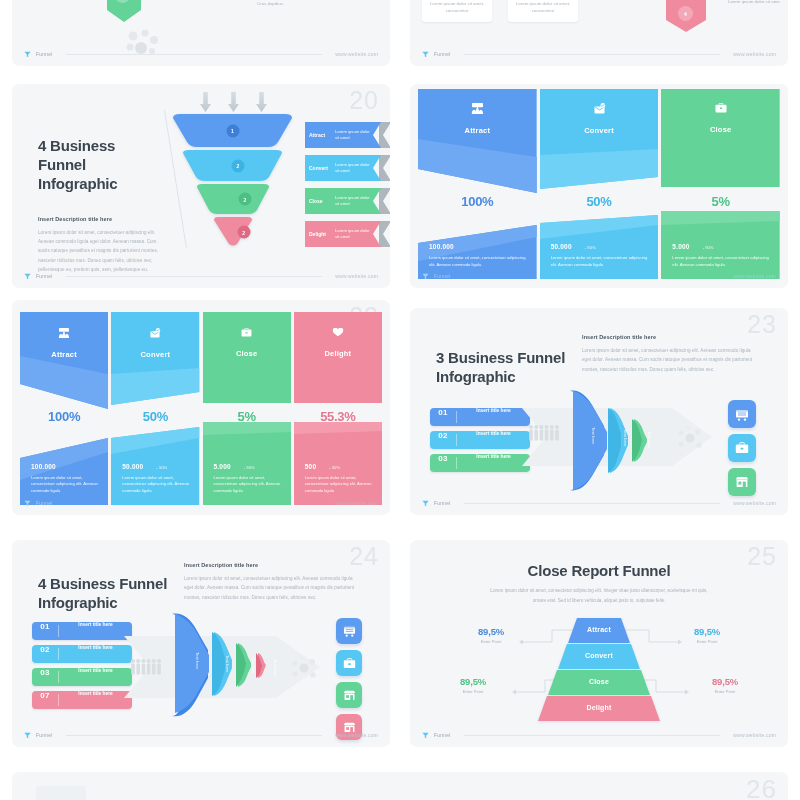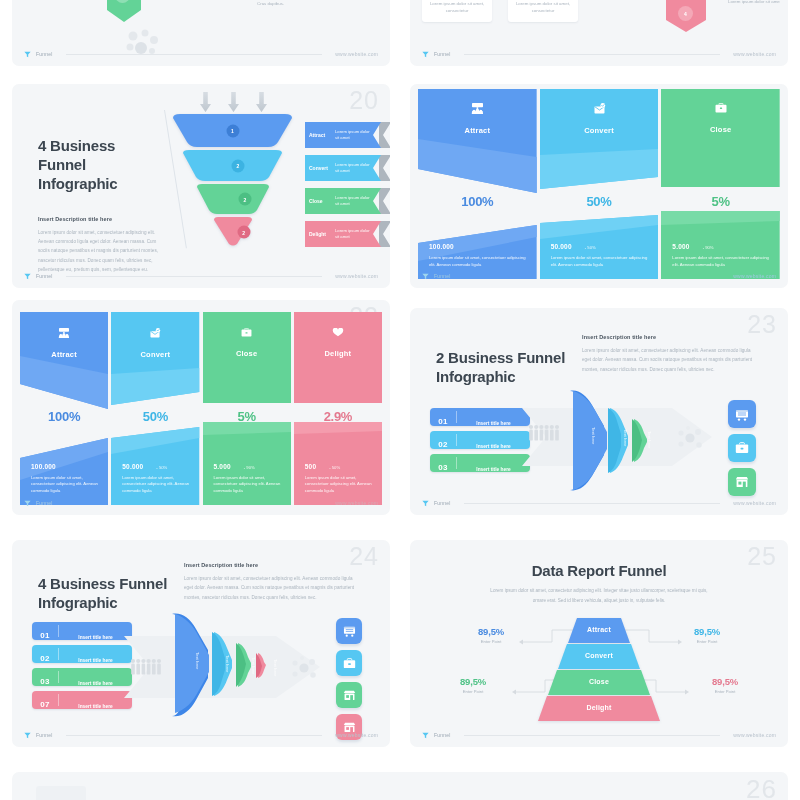--- a/index.html
+++ b/index.html
@@ -90,21 +90,21 @@
   .col-data .delta { font-size:4.2px; opacity:.85; }
   .col-data .txt { font-size:4.2px; line-height:1.55; margin-top:5px; opacity:.92; }
 
   
   .hz-title { position:absolute; left:26px; top:40px; width:150px; }
   .hz-desc { position:absolute; left:172px; top:26px; width:172px; }
   .hz-desc .body-txt { margin-top:6px; }
   .hz-steps { position:absolute; left:20px; width:100px; }
   .hz-step {
     position:relative; height:18px; border-radius:4px; margin-bottom:5px;
-    display:flex; align-items:flex-end; overflow:hidden;
+    display:flex; align-items:flex-start; overflow:hidden;
     box-shadow:0 1px 2px rgba(70,100,140,.14);
   }
   .hz-step .no {
     width:26px; text-align:center; font-size:8px; font-weight:700; color:#fff;
     letter-spacing:.3px;
   }
   .hz-step .divider { width:1px; align-self:stretch; background:rgba(255,255,255,.42); margin:3px 0; }
   .hz-step .tt { flex:1; text-align:center; font-size:4.8px; font-weight:700; color:#fff; }
   .hz-icons { position:absolute; width:28px; }
   .hz-ico {
@@ -528,21 +528,21 @@
               <svg viewBox="0 0 90 91" preserveAspectRatio="none">
                 <path d="M0 0 H90 V91 H0 Z" fill="#F08A9E"></path>
               </svg>
             </div>
             <div class="col-head" style="top:16px;">
               <svg class="ic" width="12" height="9" viewBox="0 0 13 10">
                 <path d="M6.5 9.2 C3 6.8 0.8 5 0.8 3.2 A2.6 2.6 0 0 1 6.5 1.9 A2.6 2.6 0 0 1 12.2 3.2 C12.2 5 10 6.8 6.5 9.2 Z" fill="#fff"></path>
               </svg>
               <span class="nm">Delight</span>
             </div>
-            <div class="col-pct" style="top:97px; color:#E4798F;">2.9%</div>
+            <div class="col-pct" style="top:97px; color:#E4798F;">55.3%</div>
             <div class="col-bot" style="height:83px;">
               <svg viewBox="0 0 90 83" preserveAspectRatio="none">
                 <path d="M0 0 H90 V83 H0 Z" fill="#F08A9E"></path>
                 <path d="M0 0 H90 V9 L0 12 Z" fill="#F49CAD"></path>
               </svg>
             </div>
             <div class="col-data">
               <div class="row1">
                 <span class="num">500</span>
                 <span class="delta">- 50%</span>
@@ -562,21 +562,21 @@
         <span class="web" style="color:#D8A8B4;">www.website.com</span>
       </div>
     </div>
   </div>
 
   <div class="slide" style="left:410px; top:308px; width:378px; height:207px;">
     <div class="slide-inner">
       <div class="slide-num">23</div>
 
       <div class="hz-title">
-        <div class="big-title">2 Business Funnel Infographic</div>
+        <div class="big-title">3 Business Funnel Infographic</div>
       </div>
       <div class="hz-desc">
         <div class="sub-head">Insert Description title here</div>
         <div class="body-txt">Lorem ipsum dolor sit amet, consectetuer adipiscing elit. Aenean commodo ligula eget dolor. Aenean massa. Cum sociis natoque penatibus et magnis dis parturient montes, nascetur ridiculus mus. Donec quam felis, ultricies nec.</div>
       </div>
 
       <div class="hz-steps" style="top:100px;">
         <div class="hz-step" style="background:#5B9BF0;">
           <span class="no">01</span>
           <span class="divider"></span>
@@ -795,21 +795,21 @@
         <span class="rule"></span>
         <span class="web">www.website.com</span>
       </div>
     </div>
   </div>
 
   <div class="slide" style="left:410px; top:540px; width:378px; height:207px;">
     <div class="slide-inner">
       <div class="slide-num">25</div>
 
-      <div class="s25-title">Data Report Funnel</div>
+      <div class="s25-title">Close Report Funnel</div>
       <div class="s25-sub">Lorem ipsum dolor sit amet, consectetur adipiscing elit. Integer vitae justo ullamcorper, scelerisque mi quis, ornare erat. Sed id libero vehicula, aliquet justo in, vulputate felis.</div>
 
       <svg style="position:absolute; left:96px; top:84px;" width="190" height="86" viewBox="0 0 190 86">
         <path d="M46 6 H96 M46 6 V18 H16" fill="none" stroke="#D6DBE0" stroke-width="0.9"></path>
         <path d="M13 18 l4 -2.4 v4.8 Z" fill="#D6DBE0"></path>
         <path d="M143 6 H100 M143 6 V18 H173" fill="none" stroke="#D6DBE0" stroke-width="0.9"></path>
         <path d="M176 18 l-4 -2.4 v4.8 Z" fill="#D6DBE0"></path>
         <path d="M39 56 H88 M39 56 V68 H9" fill="none" stroke="#D6DBE0" stroke-width="0.9"></path>
         <path d="M6 68 l4 -2.4 v4.8 Z" fill="#D6DBE0"></path>
         <path d="M150 56 H105 M150 56 V68 H180" fill="none" stroke="#D6DBE0" stroke-width="0.9"></path>

